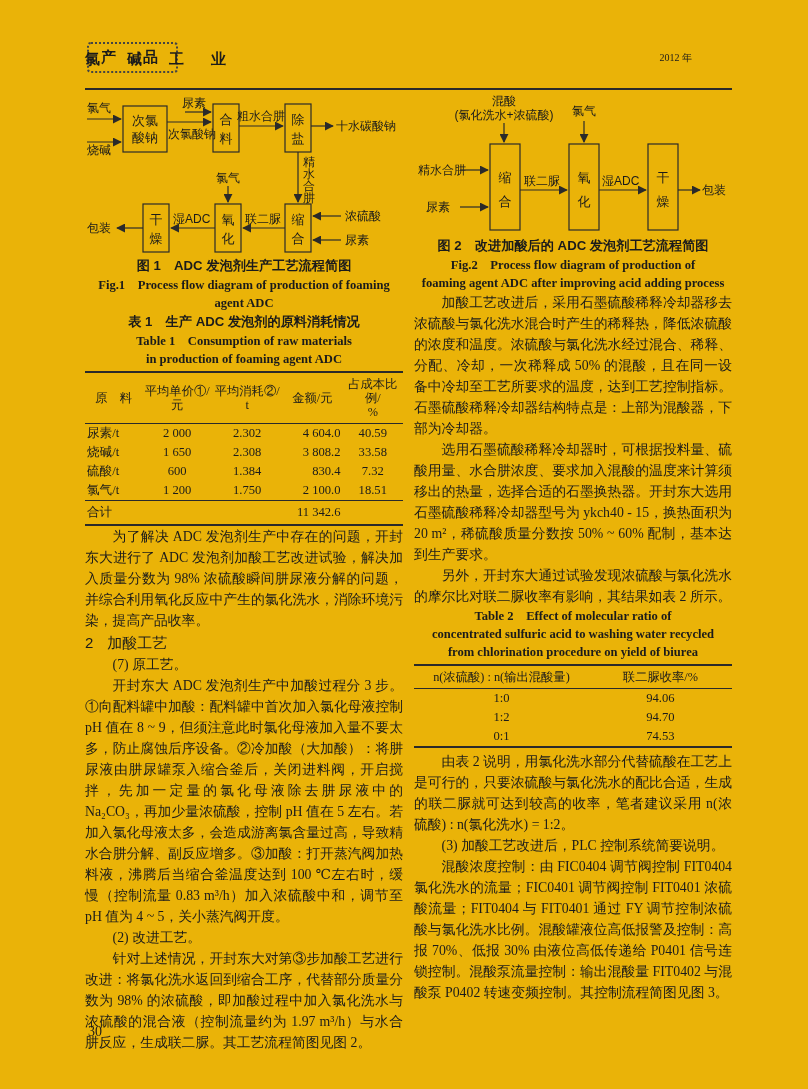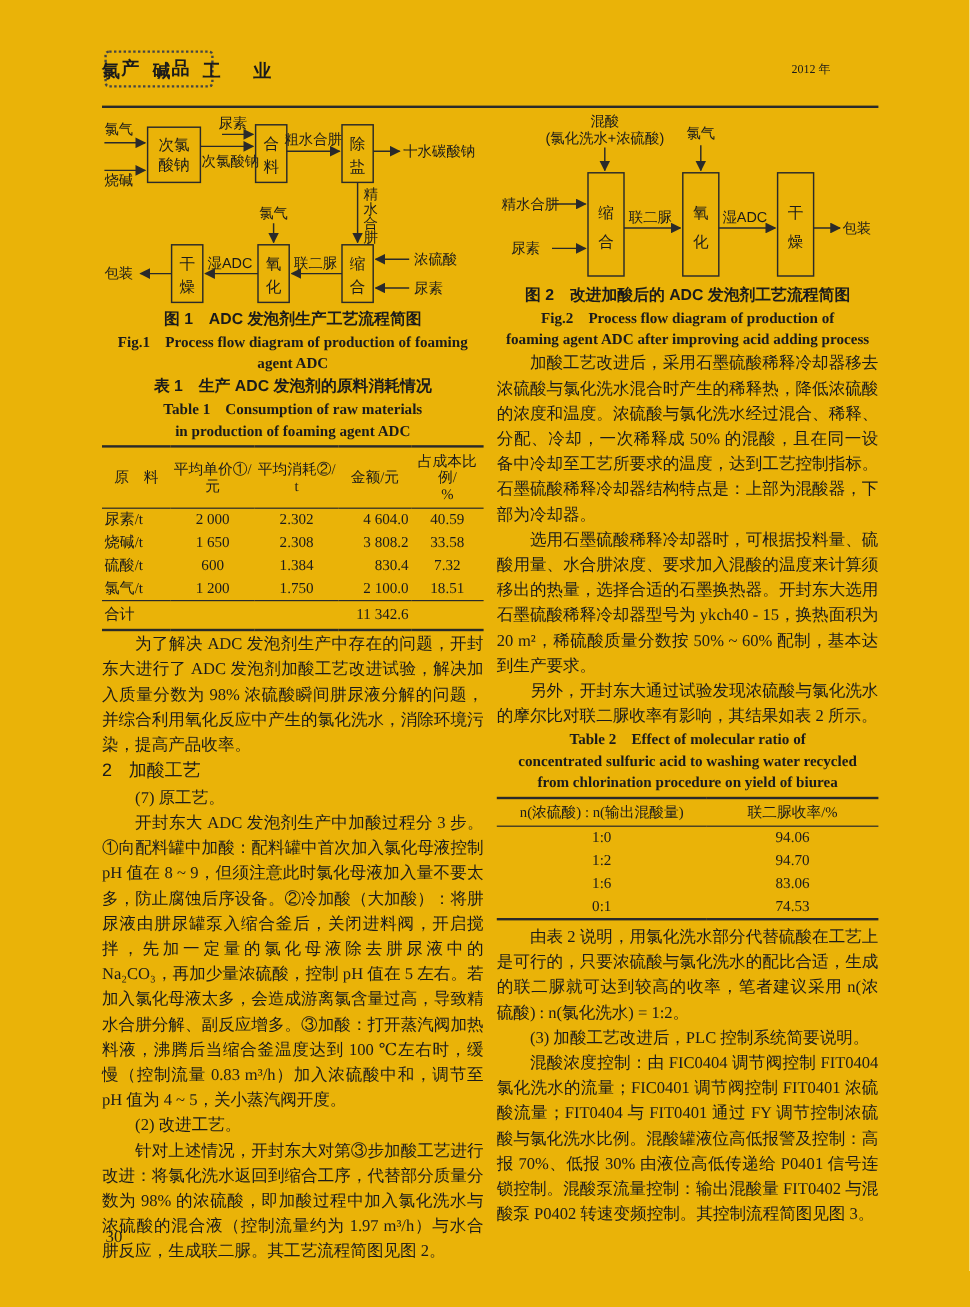--- a/index.html
+++ b/index.html
@@ -277,24 +277,20 @@
       <tbody>
         <tr>
           <td class="t-center">1:0</td>
           <td class="t-center">94.06</td>
         </tr>
         <tr>
           <td class="t-center">1:2</td>
           <td class="t-center">94.70</td>
         </tr>
         <tr>
-          <td class="t-center">1:6</td>
-          <td class="t-center">83.06</td>
-        </tr>
-        <tr>
           <td class="t-center">0:1</td>
           <td class="t-center">74.53</td>
         </tr>
       </tbody>
     </table>
 
     <p class="para" style="margin-top:3px;">由表 2 说明，用氯化洗水部分代替硫酸在工艺上是可行的，只要浓硫酸与氯化洗水的配比合适，生成的联二脲就可达到较高的收率，笔者建议采用 n(浓硫酸) : n(氯化洗水) = 1:2。</p>
     <p class="para">(3) 加酸工艺改进后，PLC 控制系统简要说明。</p>
     <p class="para">混酸浓度控制：由 FIC0404 调节阀控制 FIT0404 氯化洗水的流量；FIC0401 调节阀控制 FIT0401 浓硫酸流量；FIT0404 与 FIT0401 通过 FY 调节控制浓硫酸与氯化洗水比例。混酸罐液位高低报警及控制：高报 70%、低报 30% 由液位高低传递给 P0401 信号连锁控制。混酸泵流量控制：输出混酸量 FIT0402 与混酸泵 P0402 转速变频控制。其控制流程简图见图 3。</p>
   </div>

